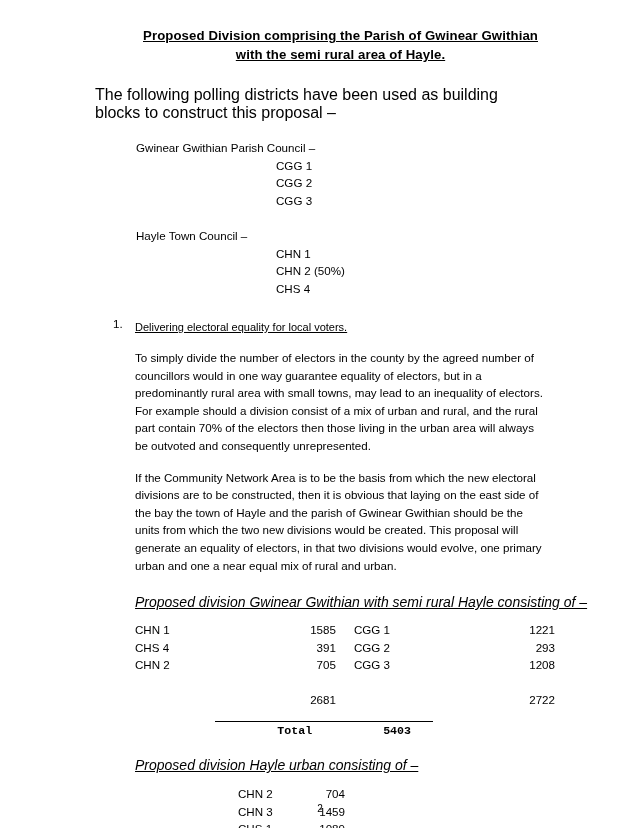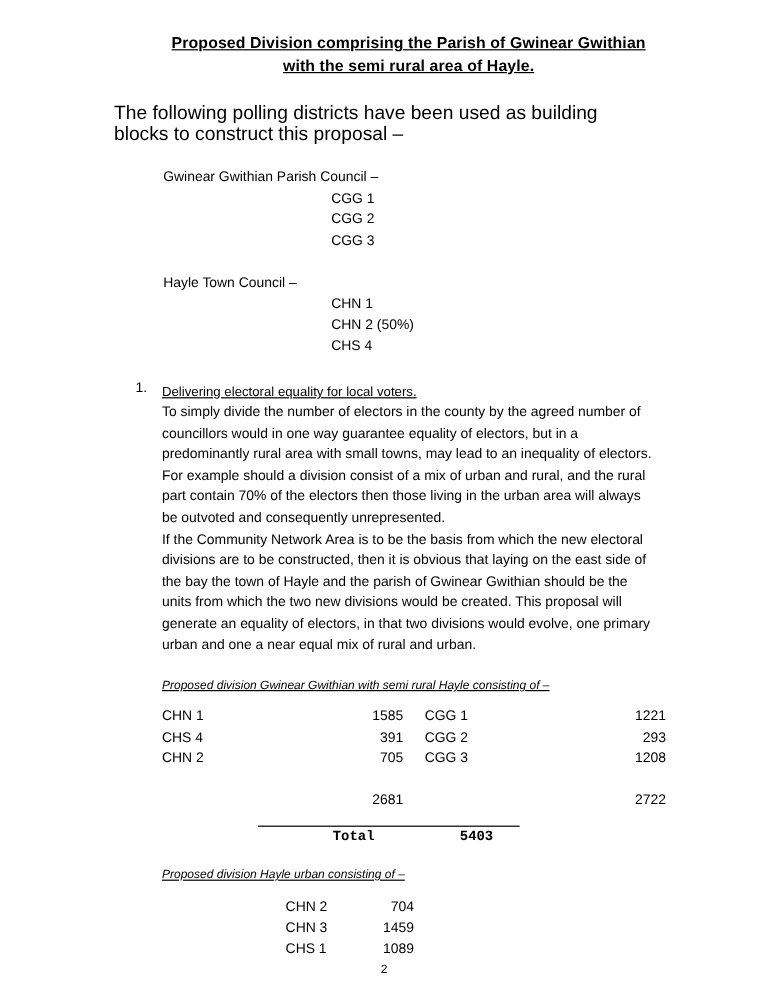--- a/index.html
+++ b/index.html
@@ -70,25 +70,26 @@
   .section-head {
     margin-left: 40px;
     font-size: 11px;
     text-decoration: underline;
   }
   .para {
     margin-left: 135px;
     margin-right: 96px;
     font-size: 11.6px;
     line-height: 17.6px;
+    margin-top: 14px;
   }
   .sub-head {
     margin-left: 135px;
     margin-top: 20px;
-    font-size: 10px;
+    font-size: 14px;
     font-style: italic;
     text-decoration: underline;
   }
   .table1 {
     margin-left: 135px;
     margin-top: 13px;
     width: 420px;
     border-collapse: collapse;
     font-size: 11.6px;
   }

